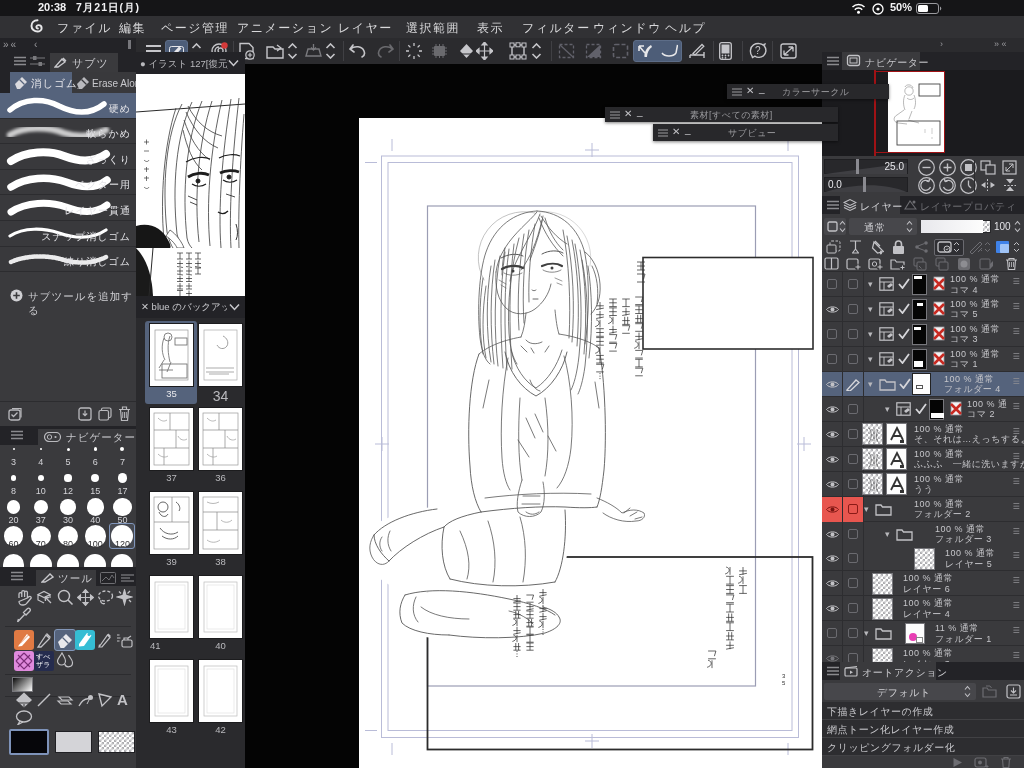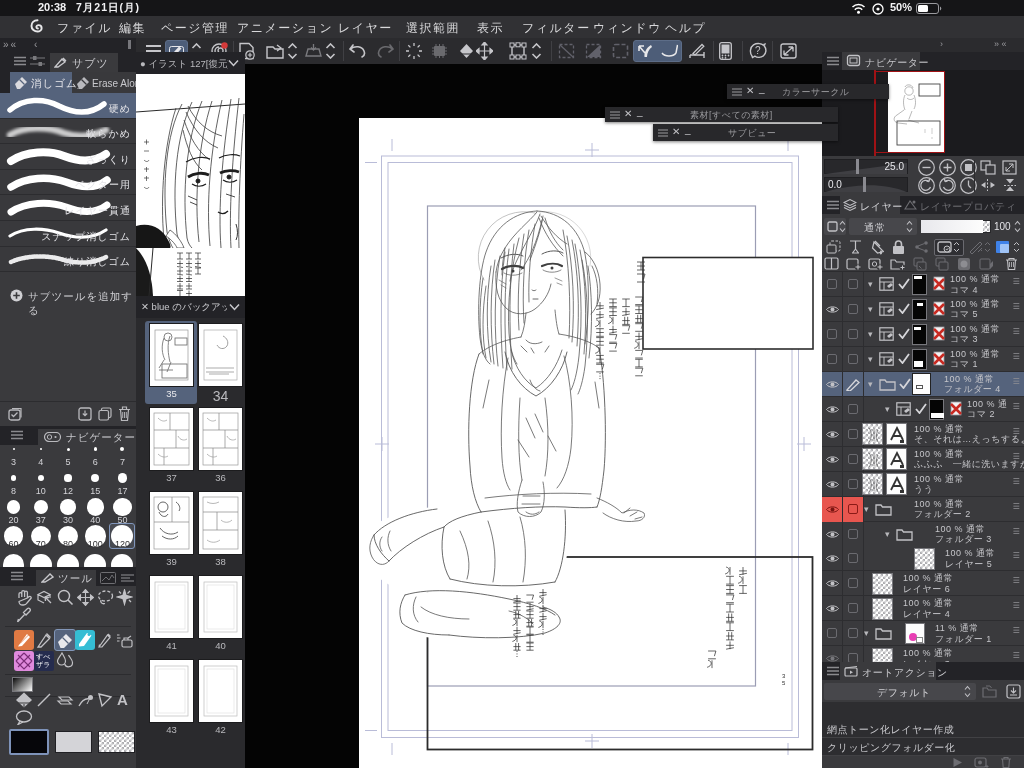--- a/index.html
+++ b/index.html
@@ -796,21 +796,21 @@
 <div class="abs" style="left:63px;top:174px;width:43px;height:62px;background:#fff;box-shadow:0 0 0 1px #1c1c1e"><svg width="43" height="62" viewBox="0 0 43 62">
             <rect x="4" y="5" width="35" height="52" fill="none" stroke="#999" stroke-width="0.7"></rect>
             <path d="M4 20 h35 M4 38 h35 M18 20 v18" stroke="#888" stroke-width="0.7"></path>
             <path d="M8 10 c4 2 8 2 12 0 M22 28 c3 3 8 3 11 0 M8 48 c4 3 9 3 13 0" stroke="#999" stroke-width="0.7" fill="none"></path>
           </svg></div>
 <div class="abs" style="left:63px;top:238px;width:43px;text-align:center;font-size:9.5px;color:#b9b9bd">38</div>
 <div class="abs" style="left:14px;top:258px;width:43px;height:62px;background:#fff;box-shadow:0 0 0 1px #1c1c1e"><svg width="43" height="62" viewBox="0 0 43 62">
             <rect x="5" y="6" width="33" height="50" fill="none" stroke="#bbb" stroke-width="0.7"></rect>
             <rect x="8" y="9" width="27" height="44" fill="none" stroke="#ddd" stroke-width="0.6"></rect>
           </svg></div>
-<div class="abs" style="left:14px;top:322px;width:43px;text-align:center;font-size:9.5px;color:#b9b9bd">41</div>
+<div class="abs" style="left:14px;top:322px;width:43px;font-size:9.5px;color:#b9b9bd">41</div>
 <div class="abs" style="left:63px;top:258px;width:43px;height:62px;background:#fff;box-shadow:0 0 0 1px #1c1c1e"><svg width="43" height="62" viewBox="0 0 43 62">
             <rect x="5" y="6" width="33" height="50" fill="none" stroke="#bbb" stroke-width="0.7"></rect>
             <rect x="8" y="9" width="27" height="44" fill="none" stroke="#ddd" stroke-width="0.6"></rect>
           </svg></div>
 <div class="abs" style="left:63px;top:322px;width:43px;text-align:center;font-size:9.5px;color:#b9b9bd">40</div>
 <div class="abs" style="left:14px;top:342px;width:43px;height:62px;background:#fff;box-shadow:0 0 0 1px #1c1c1e"><svg width="43" height="62" viewBox="0 0 43 62">
             <rect x="5" y="6" width="33" height="50" fill="none" stroke="#bbb" stroke-width="0.7"></rect>
             <rect x="8" y="9" width="27" height="44" fill="none" stroke="#ddd" stroke-width="0.6"></rect>
           </svg></div>
 <div class="abs" style="left:14px;top:406px;width:43px;text-align:center;font-size:9.5px;color:#b9b9bd">43</div>
@@ -1362,20 +1362,23 @@
       </svg>
 <svg class="abs" style="left:160px;top:646px" width="16" height="15" viewBox="0 0 16 15">
         <path d="M1 4 h4 l1.5 2 H14 v7 H1z" fill="none" stroke="#6d6d72" stroke-width="1.2"></path>
         <path d="M4 2 h4 l1.5 2" fill="none" stroke="#6d6d72"></path>
       </svg>
 <svg class="abs" style="left:184px;top:646px" width="15" height="15" viewBox="0 0 15 15">
         <rect x="1" y="1" width="13" height="13" rx="2" fill="none" stroke="#c2c2c6" stroke-width="1.2"></rect>
         <path d="M7.5 3.5 v5.5 M5 6.5 L7.5 9 L10 6.5 M4 11 h7" stroke="#c2c2c6" fill="none" stroke-width="1.1"></path>
       </svg>
 <div class="abs" style="left:0;top:664px;width:202px;height:54px;background:#2d2d30"></div>
+<div class="abs" style="left:0;top:664px;width:202px;height:18px;border-bottom:1px solid #414144">
+        <span class="abs" style="left:5px;top:3px;font-size:10px;color:#c9c9cd;letter-spacing:0.5px">下描きレイヤーの作成</span>
+      </div>
 <div class="abs" style="left:0;top:682px;width:202px;height:18px;border-bottom:1px solid #414144">
         <span class="abs" style="left:5px;top:3px;font-size:10px;color:#c9c9cd;letter-spacing:0.5px">網点トーン化レイヤー作成</span>
       </div>
 <div class="abs" style="left:0;top:700px;width:202px;height:18px;border-bottom:1px solid #414144">
         <span class="abs" style="left:5px;top:3px;font-size:10px;color:#c9c9cd;letter-spacing:0.5px">クリッピングフォルダー化</span>
       </div>
 <div class="abs panelbg" style="left:0;top:718px;width:202px;height:12px"></div>
 <svg class="abs" style="left:130px;top:719px" width="11" height="11" viewBox="0 0 11 11">
         <path d="M1.5 1 L10 5.5 L1.5 10z" fill="#6d6d72"></path>
       </svg>

